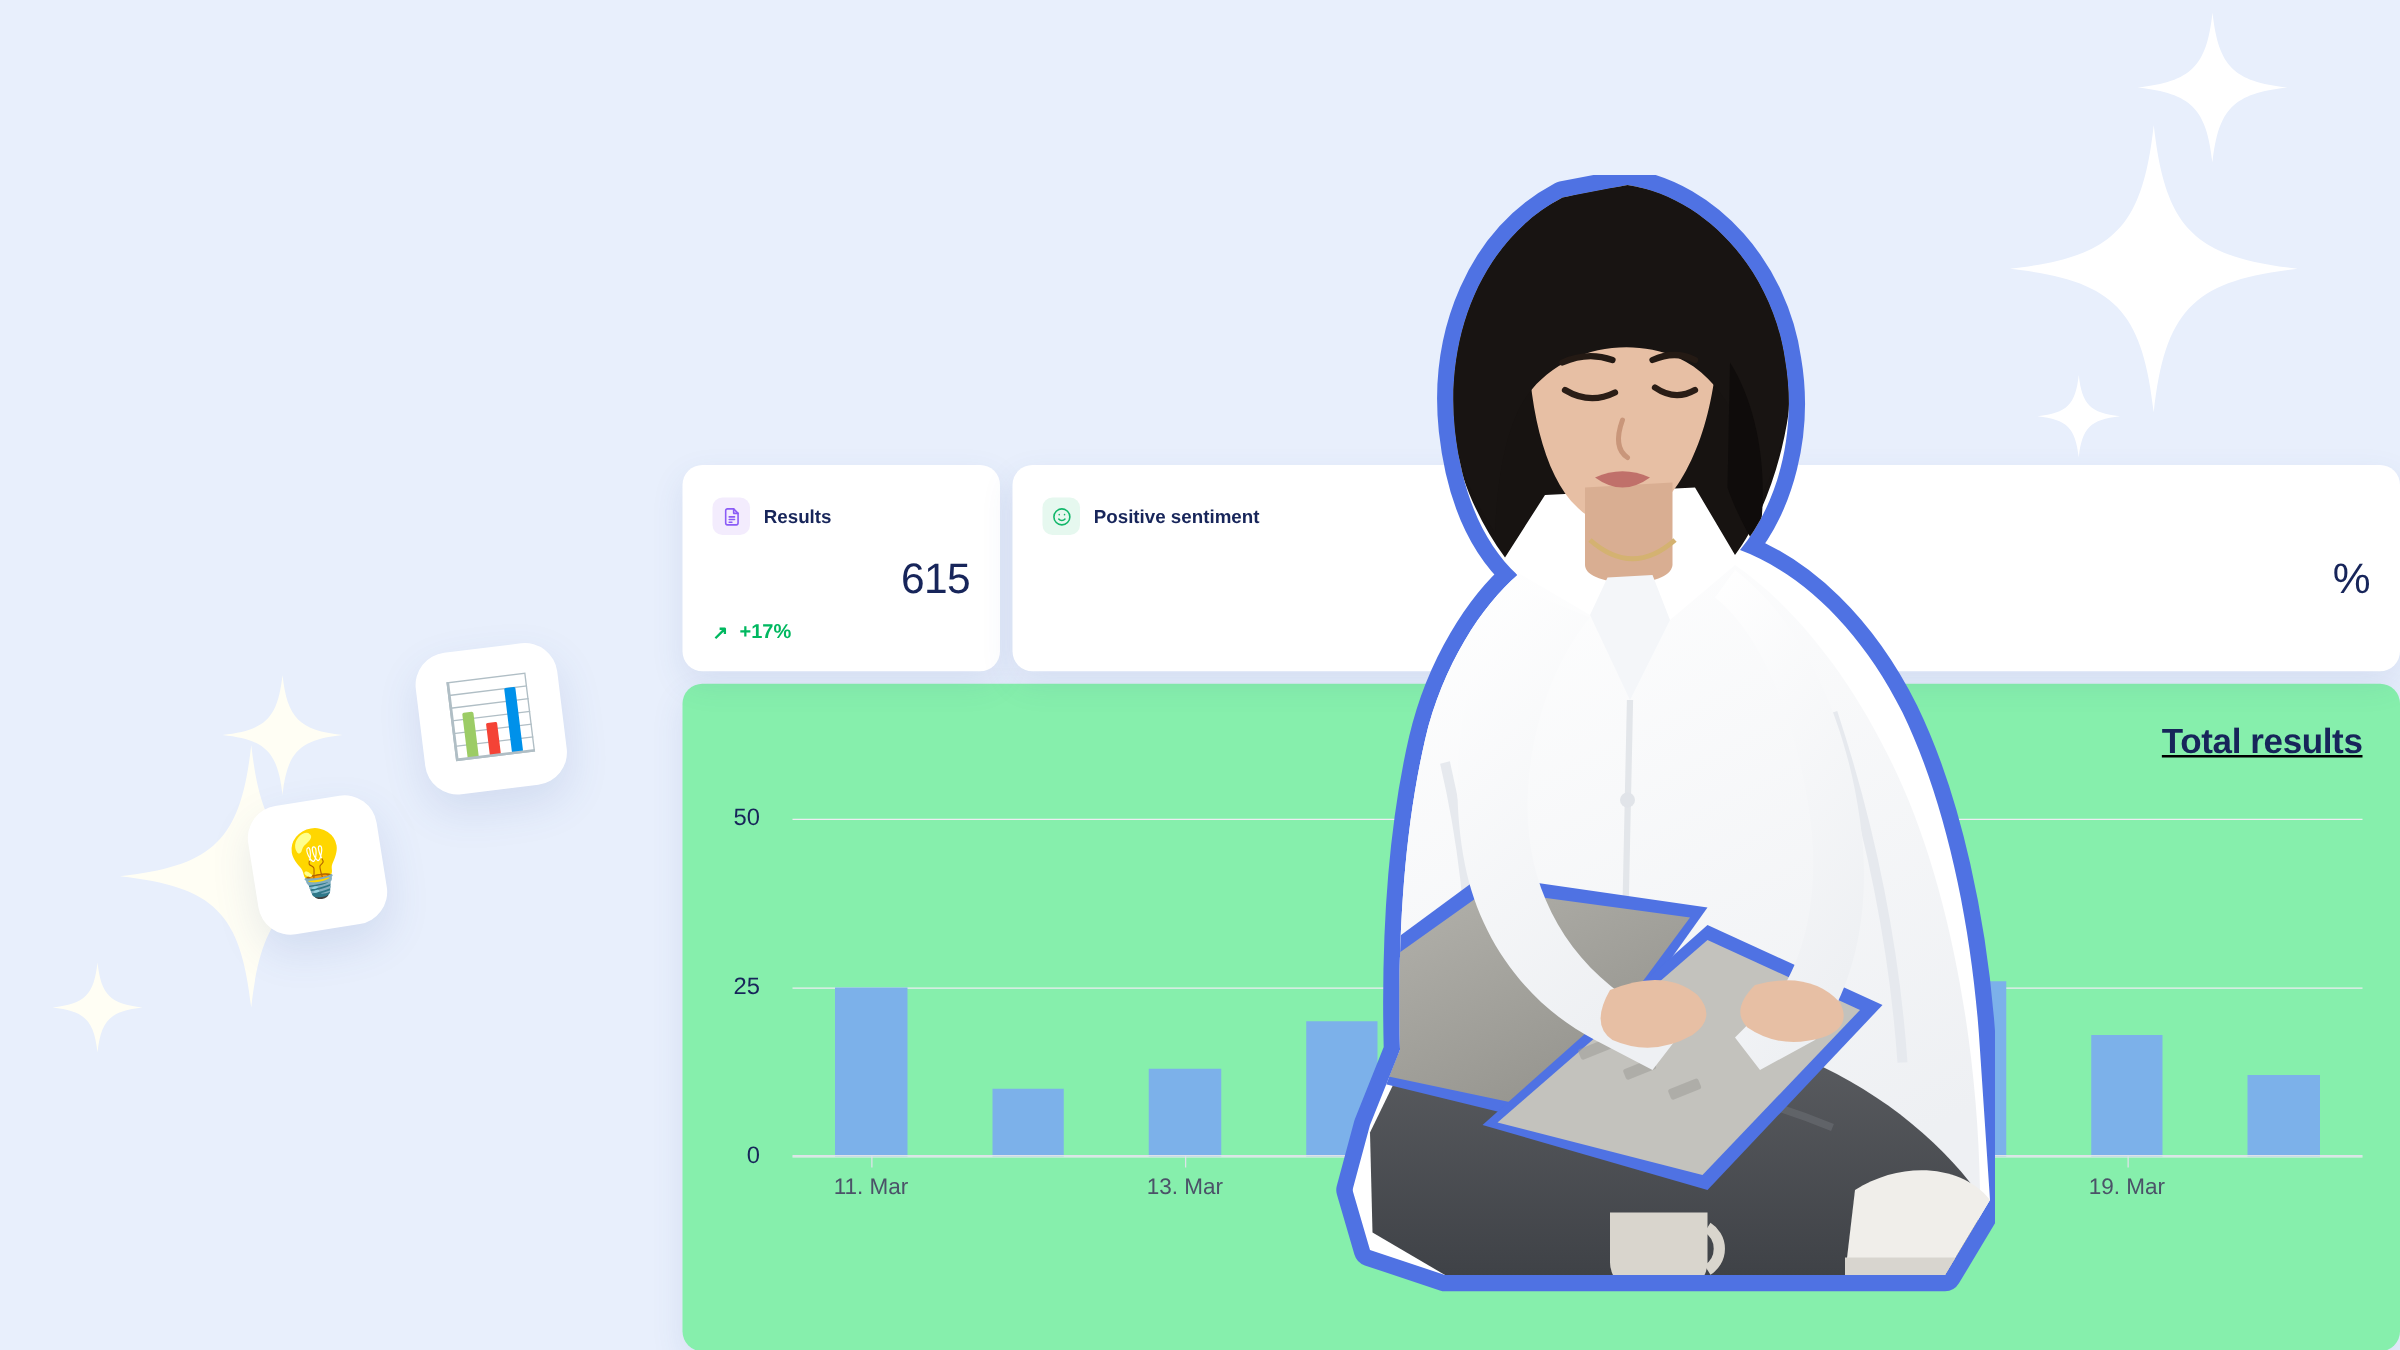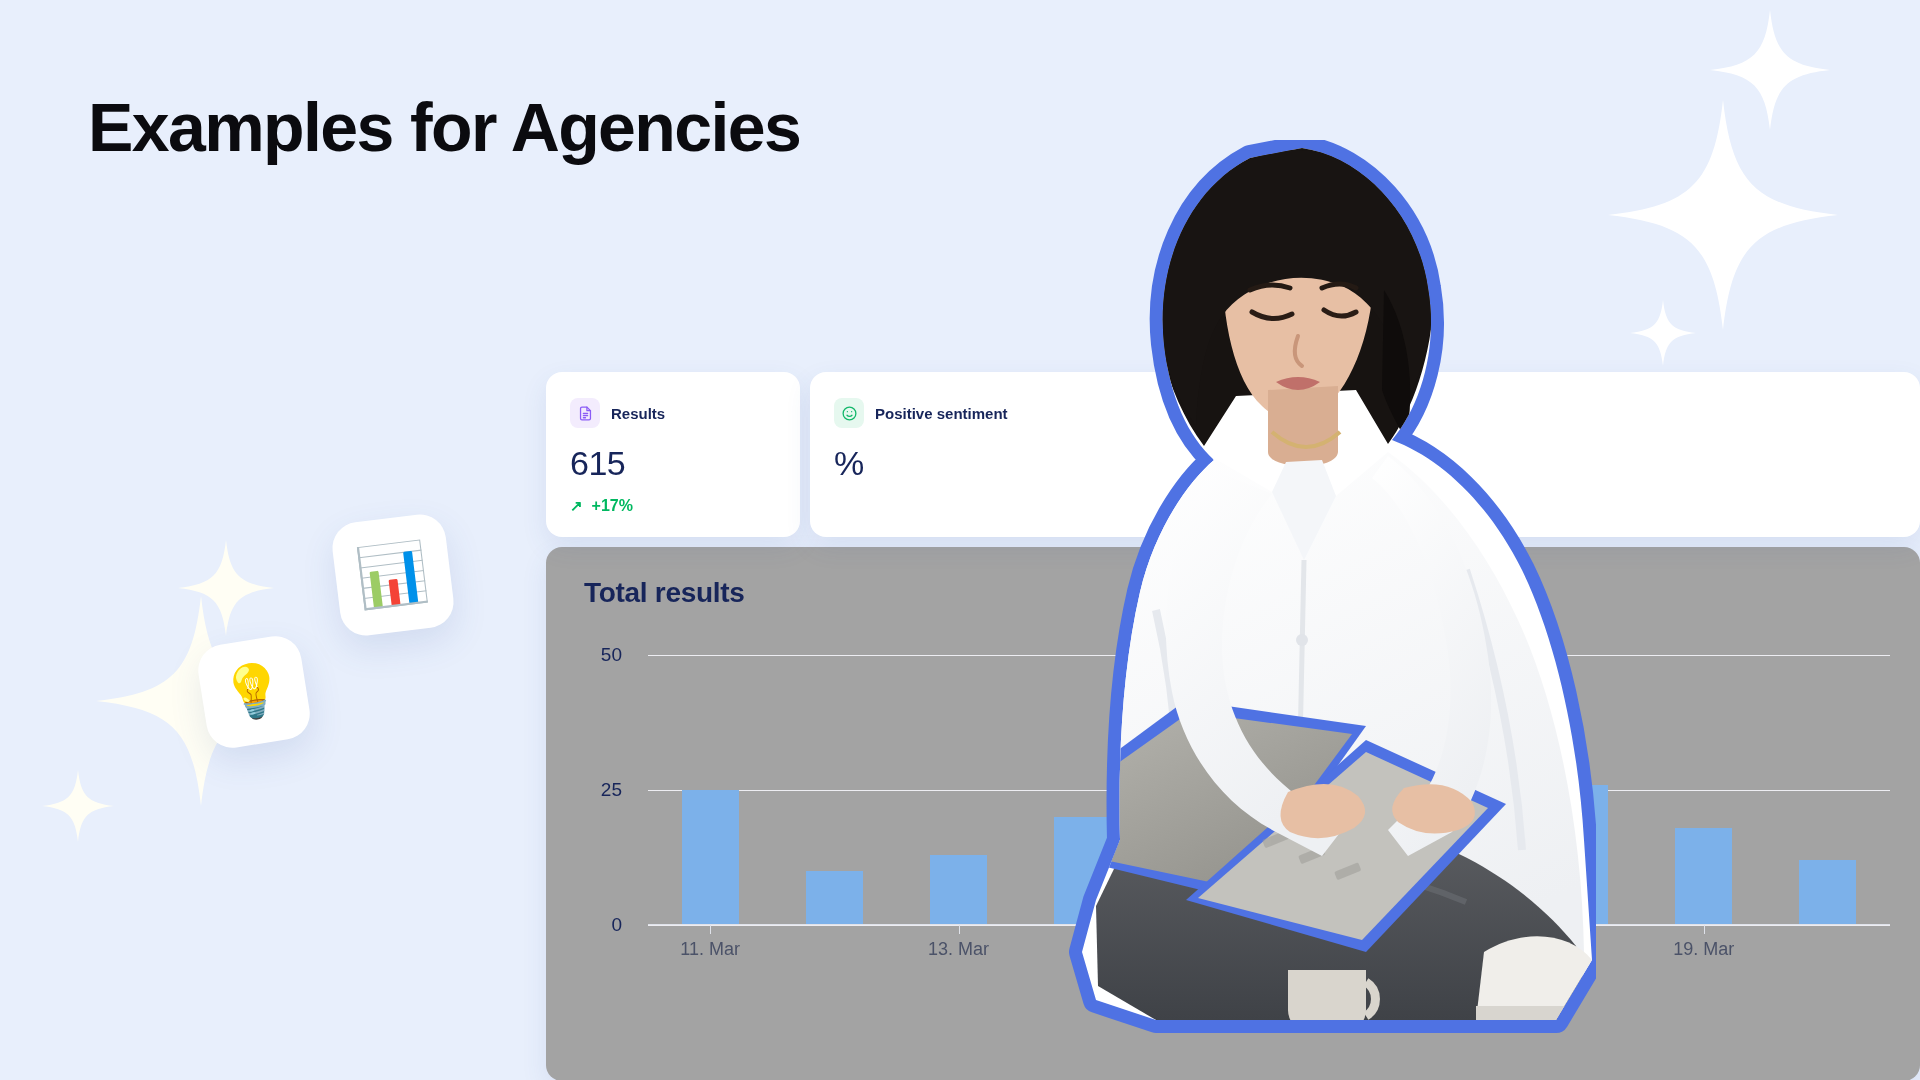--- a/index.html
+++ b/index.html
@@ -36,21 +36,21 @@
     position:absolute; background:#ffffff; border-radius:26px;
     display:flex; align-items:center; justify-content:center;
     box-shadow:0 14px 34px rgba(60,90,160,.13);
     z-index:5;
   }
   .tile span{ line-height:1; }
   .tile-chart{ left:336px; top:518px; width:114px; height:114px; transform:rotate(-7deg); font-size:58px; }
   .tile-bulb { left:202px;  top:640px; width:104px; height:104px; transform:rotate(-9deg); font-size:52px; }
 
   
-  .dashboard{ position:absolute; left:546px; top:372px; width:1374px; z-index:4; }
+  .dashboard{ position:absolute; left:546px; top:372px; width:1374px; z-index:4;text-align:right; }
 
   .stat-row{ display:flex; gap:10px; }
   .stat-card{
     background:#fff; border-radius:16px; padding:26px 24px 22px 24px;
     width:254px; min-height:155px;
     box-shadow:0 10px 26px rgba(60,90,160,.10);
   }
   .stat-card.wide{ width:auto; flex:1; }
   .stat-head{ display:flex; align-items:center; gap:11px; }
   .stat-ico{
@@ -62,23 +62,24 @@
   .ico-green { background:#e6f8ef; }
   .stat-title{ font-size:15px; font-weight:700; color:#17255a; white-space:nowrap; }
   .stat-value{ font-size:34px; font-weight:500; color:#17255a; margin-top:16px; letter-spacing:-.5px; }
   .stat-delta{ font-size:16px; font-weight:600; margin-top:14px; display:flex; align-items:center; gap:9px; }
   .delta-up  { color:#00b860; }
   .delta-down{ color:#e8457c; }
   .delta-arrow{ font-size:15px; }
 
   
   .chart-card{
-    background:#a3a3a3; border-radius:16px; margin-top:10px;
-    padding:30px 30px 0 38px; height:534px;
+    background:#86efac; border-radius:16px; margin-top:10px;
+    padding:30px 30px 0 24px; height:534px;
     box-shadow:0 10px 26px rgba(60,90,160,.10);
+    text-decoration:underline;
   }
   .chart-title{ font-size:28px; font-weight:600; color:#17255a; letter-spacing:-.3px; }
 
   .plot{ position:relative; margin-top:46px; height:270px; }
   .y-axis{ position:absolute; left:0; top:0; bottom:0; width:52px; }
   .y-tick{ position:absolute; right:14px; transform:translateY(-50%);
            font-size:19px; color:#17255a; font-weight:500; }
   .grid-area{ position:absolute; left:64px; right:0; top:0; bottom:0; }
   .gridline{ position:absolute; left:0; right:0; height:1px; background:#ededf2; }
   .axis-base{ position:absolute; left:0; right:0; bottom:0; height:1px; background:#dfe2ea; }
@@ -135,21 +136,20 @@
   </div>
   <div class="sparkle" style="left:42px; top:770px;">
     <svg width="72" height="72" viewBox="0 0 100 100">
         <path d="M50 0 C54 36 64 46 100 50 C64 54 54 64 50 100 C46 64 36 54 0 50 C36 46 46 36 50 0 Z" fill="#fffef4"></path>
       </svg>
   </div>
 </div>
 
 <div class="heading">
   <h1>
-    <span class="line-2">Examples for Agencies</span>
   </h1>
 </div>
 
 <div class="tile tile-chart">
   <span>📊</span>
 </div>
 <div class="tile tile-bulb">
   <span>💡</span>
 </div>
 

